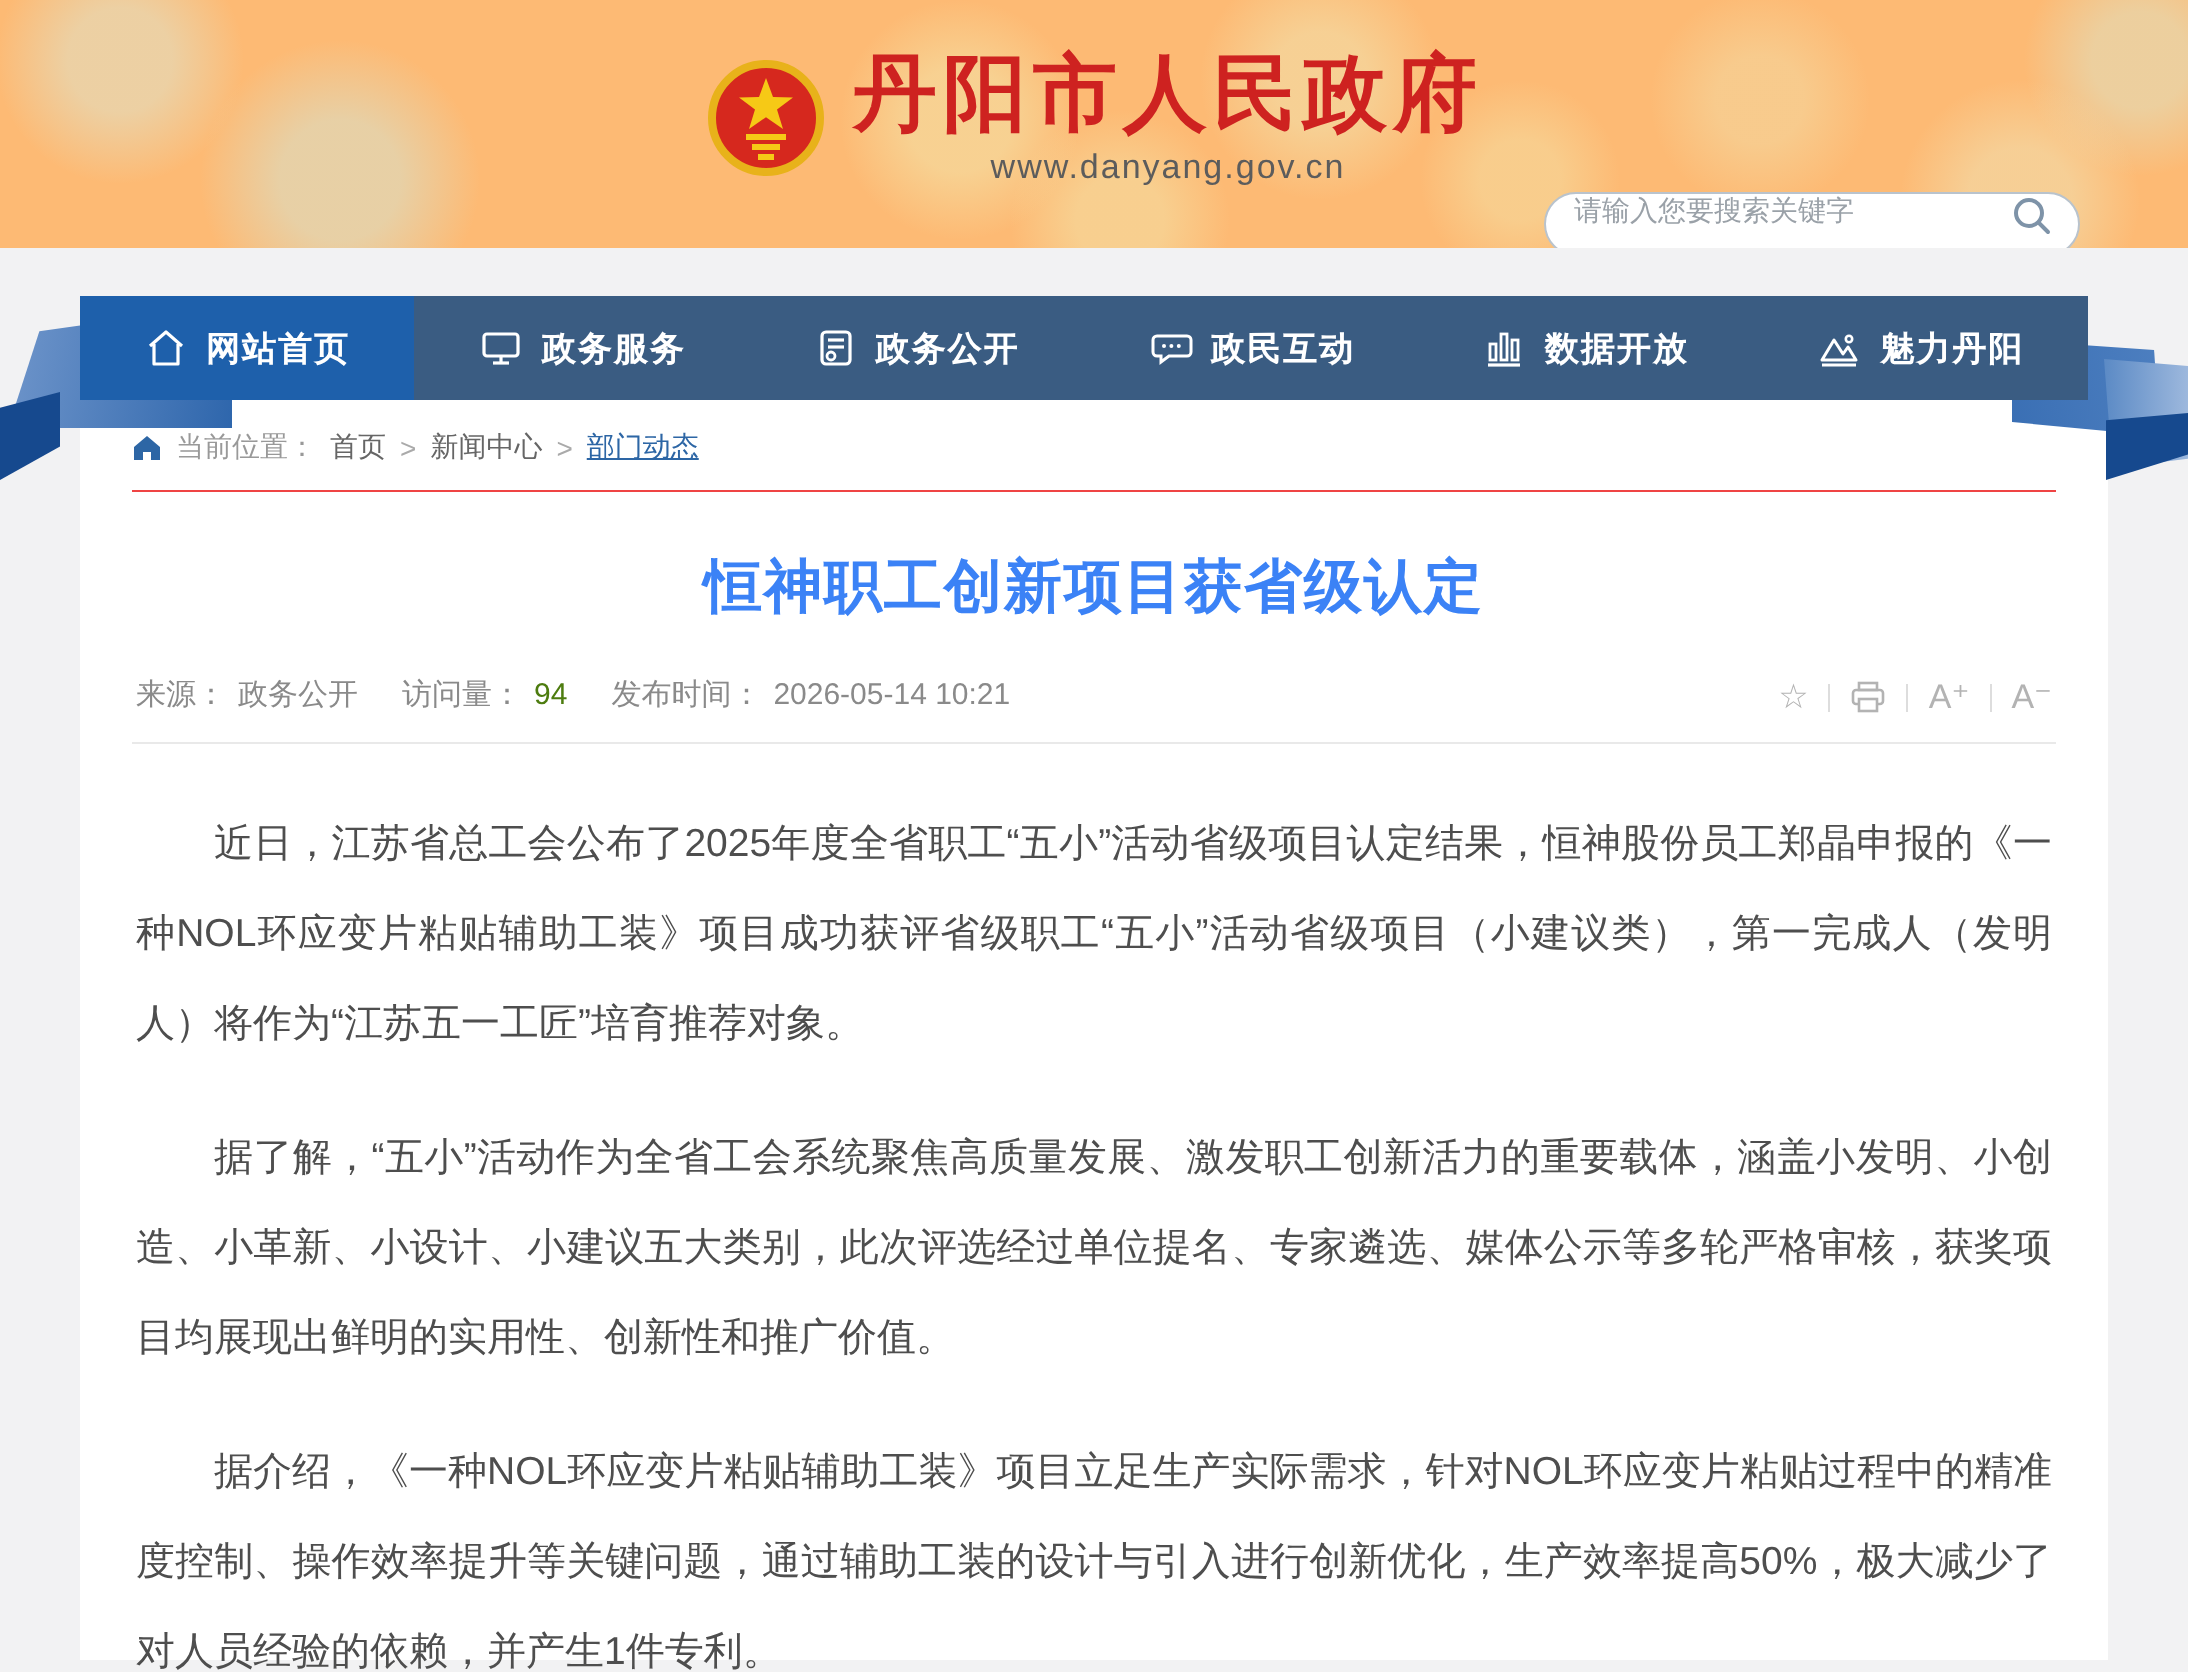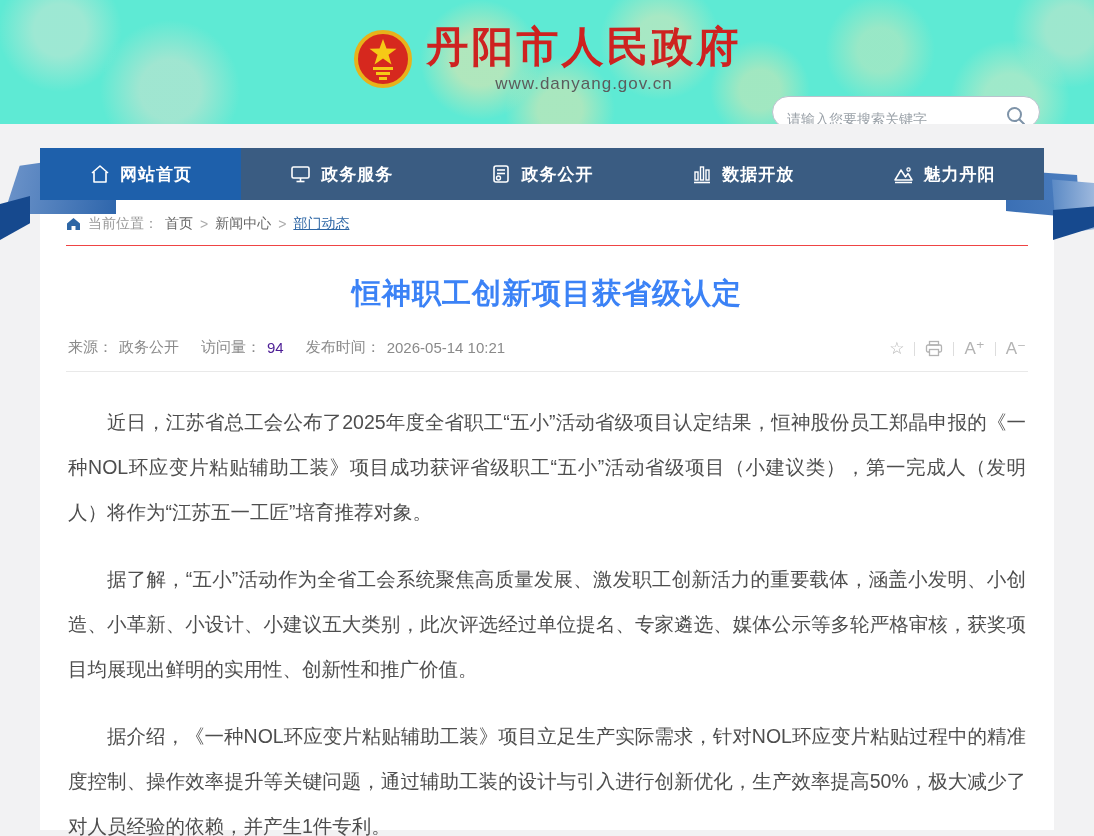--- a/index.html
+++ b/index.html
@@ -6,21 +6,21 @@
   html,body { width:1094px; height:836px; }
   body {
     font-family:"Liberation Sans","DejaVu Sans",sans-serif;
     background:#f2f2f3;
     position:relative;
     overflow:hidden;
   }
   
   .header {
     position:absolute; left:0; top:0; width:1094px; height:124px;
-    background:#5eead4;
+    background:#fdba74;
     overflow:hidden;
   }
   .header .floral {
     position:absolute; inset:0;
     background:
       radial-gradient(circle at 480px 60px, rgba(243,228,170,.55) 0 26px, transparent 60px),
       radial-gradient(circle at 560px 110px, rgba(243,228,170,.5) 0 22px, transparent 55px),
       radial-gradient(circle at 660px 40px, rgba(240,230,180,.5) 0 24px, transparent 60px),
       radial-gradient(circle at 760px 90px, rgba(243,228,170,.45) 0 20px, transparent 50px),
       radial-gradient(circle at 880px 50px, rgba(240,228,178,.4) 0 22px, transparent 55px),
@@ -35,21 +35,21 @@
   }
   .logo-text { text-align:center; }
   .site-name {
     font-size:42px; font-weight:bold; letter-spacing:3px;
     color:#ce2220; line-height:1.1;
   }
   .site-url { font-size:17px; color:#5c5c5c; margin-top:4px; letter-spacing:1px; }
   .search-box {
     position:absolute; right:54px; top:96px; width:268px; height:32px;
     background:#fff; border:1px solid #b9c3cd; border-radius:16px;
-    display:flex; align-items:flex-end; padding:0 12px 0 14px;
+    display:flex; align-items:flex-start; padding:0 12px 0 14px;
   }
   .search-input {
     flex:1; border:none; outline:none; background:transparent;
     font-size:14px; color:#555; font-family:inherit;
   }
   .search-input::placeholder { color:#9aa1a8; }
   
   .nav {
     position:absolute; left:40px; top:148px; width:1004px; height:52px;
     background:#3a5c82; display:flex; z-index:3;
@@ -104,21 +104,21 @@
     margin-top:28px; text-align:center;
     font-size:29px; font-weight:bold; color:#3b82f6; letter-spacing:1px;
   }
   .meta-row {
     margin-top:24px; display:flex; justify-content:space-between; align-items:flex-end;
     font-size:15px; color:#8a8a8a; padding:0 2px 14px 2px;
     border-bottom:1px solid #e9e9e9;
   }
   .meta-left { display:flex; gap:6px; align-items:center; }
   .meta-left .gap { width:10px; }
-  .views { color:#4c1d95; }
+  .views { color:#4d7c0f; }
   .tools { display:flex; align-items:center; gap:10px; color:#b3b3b3; }
   .tools .tbtn { cursor:pointer; font-size:17px; line-height:1; display:flex; align-items:center; }
   .tools .vsep { width:1px; height:14px; background:#ddd; }
   .article-body { padding:6px 2px 0 2px; }
   .article-body p {
     font-size:19.5px; color:#4e4e4e; line-height:45px;
     text-align:justify; text-indent:2em; margin-top:22px;
     font-family:"Liberation Sans","DejaVu Sans",sans-serif;
   }
 </style>
@@ -171,20 +171,29 @@
     <span>政务服务</span>
   </div>
   <div class="nav-item">
     <svg width="22" height="22" viewBox="0 0 22 22">
       <rect x="4" y="3" width="14" height="16" rx="2" fill="none" stroke="#fff" stroke-width="1.6"></rect>
       <line x1="7" y1="7" x2="15" y2="7" stroke="#fff" stroke-width="1.6"></line>
       <line x1="7" y1="10.5" x2="15" y2="10.5" stroke="#fff" stroke-width="1.6"></line>
       <circle cx="8.5" cy="15" r="2" fill="none" stroke="#fff" stroke-width="1.4"></circle>
     </svg>
     <span>政务公开</span>
+  </div>
+  <div class="nav-item">
+    <svg width="23" height="22" viewBox="0 0 23 22">
+      <path d="M4 5 h15 a2 2 0 0 1 2 2 v6 a2 2 0 0 1 -2 2 h-9 l-4 3 v-3 h-2 a2 2 0 0 1 -2 -2 v-6 a2 2 0 0 1 2 -2 z" fill="none" stroke="#fff" stroke-width="1.5" transform="translate(0.5,0)"></path>
+      <circle cx="8" cy="10" r="1" fill="#fff"></circle>
+        <circle cx="11.7" cy="10" r="1" fill="#fff"></circle>
+        <circle cx="15.4" cy="10" r="1" fill="#fff"></circle>
+    </svg>
+    <span>政民互动</span>
   </div>
   <div class="nav-item">
     <svg width="22" height="22" viewBox="0 0 22 22">
       <rect x="4" y="9" width="3" height="8" fill="none" stroke="#fff" stroke-width="1.4"></rect>
       <rect x="9.5" y="4" width="3" height="13" fill="none" stroke="#fff" stroke-width="1.4"></rect>
       <rect x="15" y="7" width="3" height="10" fill="none" stroke="#fff" stroke-width="1.4"></rect>
       <line x1="3" y1="19.5" x2="19" y2="19.5" stroke="#fff" stroke-width="1.6"></line>
     </svg>
     <span>数据开放</span>
   </div>

